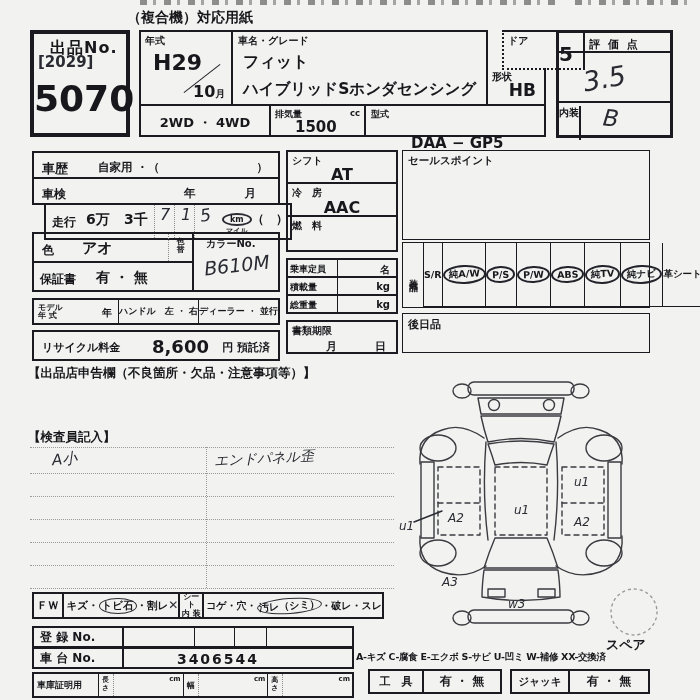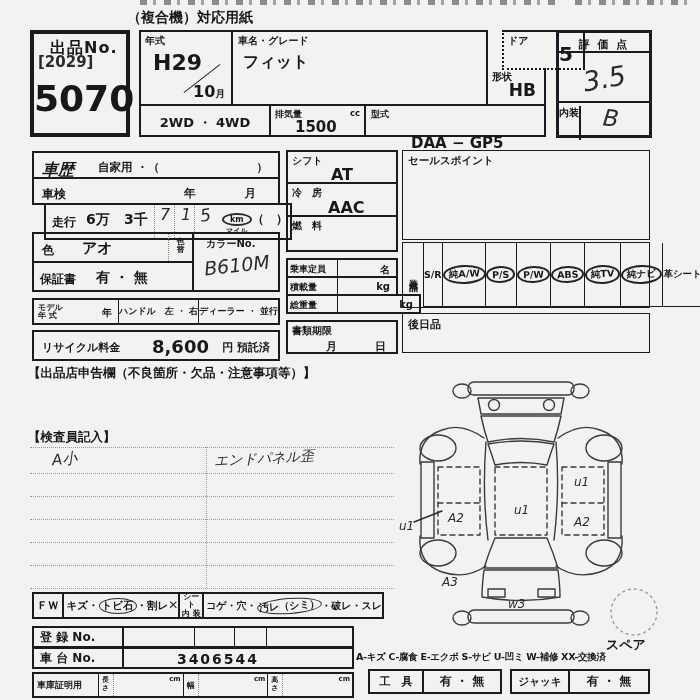--- a/index.html
+++ b/index.html
@@ -47,32 +47,33 @@
   <div class="abs big" style="left:12px;top:18px;font-size:22px;">H29</div>
   <div class="abs" style="left:38px;top:46px;width:46px;border-top:1.5px solid #23232b;transform:rotate(-38deg);"></div>
   <div class="abs nowrap" style="left:52px;top:50px;">
     <span class="big" style="font-size:16px;">10</span><span style="font-size:10px;font-weight:bold;">月</span>
   </div>
 </div>
 
 <div class="box" style="left:231px;top:30px;width:257px;height:76px;">
   <div class="abs lab" style="left:5px;top:2px;">車名・グレード</div>
   <div class="abs big nowrap" style="left:10px;top:20px;font-size:16px;">フィット</div>
+  <div class="abs big nowrap" style="left:10px;top:47px;font-size:15.5px;">ハイブリッドSホンダセンシング</div>
 </div>
 
 <div class="abs" style="left:486px;top:30px;width:83px;height:40px;border-top:2px solid #1a1a20;border-right:2px solid #1a1a20;border-left:2px dotted #1a1a20;border-bottom:2px dotted #1a1a20;margin-left:16px;">
   <div class="abs lab" style="left:4px;top:2px;">ドア</div>
   <div class="abs big" style="right:10px;top:10px;font-size:20px;">5</div>
 </div>
 <div class="abs" style="left:486px;top:68px;width:60px;height:38px;border-right:2px solid #1a1a20;border-bottom:2px solid #1a1a20;border-left:2px dotted #1a1a20;">
   <div class="abs lab" style="left:4px;top:2px;">形状</div>
   <div class="abs big" style="right:8px;top:12px;font-size:17px;">HB</div>
 </div>
 
-<div class="box" style="left:556px;top:30px;width:96px;height:108px;border-width:3.5px;">
+<div class="box" style="left:556px;top:30px;width:117px;height:108px;border-width:3.5px;">
   <div class="abs" style="left:0;right:0;top:0;height:20px;border-bottom:2px solid #1a1a20;text-align:center;">
     <span class="lab" style="font-size:11px;letter-spacing:2px;">評 価 点</span>
   </div>
   <span class="abs hw" style="left:24px;top:30px;font-size:27px;transform:rotate(-10deg);">3.5</span>
   <div class="abs" style="left:0;right:0;bottom:0;height:34px;border-top:2px solid #1a1a20;">
     <div class="abs stack2" style="left:0;top:3px;width:22px;border-right:2px solid #1a1a20;height:34px;font-size:10px;word-break:break-all;line-height:1.3;">内装</div>
     <span class="abs hw" style="left:44px;top:2px;font-size:23px;transform:rotate(6deg);">B</span>
   </div>
 </div>
 
@@ -83,21 +84,21 @@
   <div class="abs lab" style="left:4px;top:2px;font-size:9px;">排気量</div>
   <div class="abs" style="right:4px;top:2px;font-size:8.5px;font-weight:bold;">cc</div>
   <div class="abs big" style="left:24px;top:12px;font-size:15px;">1500</div>
 </div>
 <div class="box" style="left:364px;top:104px;width:182px;height:33px;">
   <div class="abs lab" style="left:5px;top:2px;font-size:9px;">型式</div>
   <div class="abs big nowrap" style="left:45px;top:28px;font-size:15px;">DAA − GP5</div>
 </div>
 
 <div class="box" style="left:32px;top:151px;width:248px;height:28px;">
-  <span class="abs lab" style="left:8px;top:7px;font-size:16px;font-style:italic;">車歴</span>
+  <span class="abs lab" style="left:8px;top:7px;font-size:13px;">車歴</span>
   <span class="abs nowrap" style="left:64px;top:7px;font-size:11.5px;font-weight:bold;">自家用 ・（</span>
   <span class="abs" style="right:10px;top:7px;font-size:11.5px;font-weight:bold;">）</span>
 </div>
 <div class="box" style="left:32px;top:177px;width:248px;height:28px;">
   <span class="abs lab" style="left:8px;top:7px;font-size:12px;">車検</span>
   <span class="abs" style="left:150px;top:7px;font-size:11.5px;font-weight:bold;">年</span>
   <span class="abs" style="right:22px;top:7px;font-size:11.5px;font-weight:bold;">月</span>
 </div>
 <div class="box" style="left:44px;top:203px;width:248px;height:37px;">
   <span class="abs lab" style="left:6px;top:9px;font-size:12px;">走行</span>
@@ -147,38 +148,38 @@
   <span class="abs lab" style="right:8px;top:8px;font-size:11px;">円 預託済</span>
 </div>
 <div class="abs" style="left:28px;top:365px;font-size:12.5px;font-weight:bold;white-space:nowrap;">【出品店申告欄（不良箇所・欠品・注意事項等）】</div>
 
 <div class="box" style="left:286px;top:150px;width:112px;height:34px;">
   <div class="abs lab" style="left:4px;top:2px;">シフト</div>
   <div class="abs big" style="left:0;right:0;top:13px;text-align:center;font-size:16px;">AT</div>
 </div>
 <div class="box" style="left:286px;top:182px;width:112px;height:35px;">
   <div class="abs lab" style="left:4px;top:2px;">冷　房</div>
-  <div class="abs big" style="left:0;right:0;top:14px;font-size:16px;margin-left:40px;">AAC</div>
+  <div class="abs big" style="left:0;right:0;top:14px;text-align:center;font-size:16px;">AAC</div>
 </div>
 <div class="box" style="left:286px;top:215px;width:112px;height:37px;">
   <div class="abs lab" style="left:4px;top:2px;">燃　料</div>
 </div>
 <div class="box" style="left:286px;top:258px;width:112px;height:20px;">
   <div class="abs" style="left:0;top:0;width:50px;height:100%;border-right:1.5px solid #1a1a20;">
       <span class="lab" style="font-size:9px;position:absolute;left:2px;top:3px;">乗車定員</span>
     </div>
   <span class="abs" style="right:6px;top:3px;font-size:10px;font-weight:bold;">名</span>
 </div>
 <div class="box" style="left:286px;top:276px;width:112px;height:20px;">
   <div class="abs" style="left:0;top:0;width:50px;height:100%;border-right:1.5px solid #1a1a20;">
       <span class="lab" style="font-size:9px;position:absolute;left:2px;top:3px;">積載量</span>
     </div>
   <span class="abs" style="right:6px;top:3px;font-size:10px;font-weight:bold;">kg</span>
 </div>
-<div class="box" style="left:286px;top:294px;width:135px;height:20px;">
+<div class="box" style="left:286px;top:294px;width:112px;height:20px;">
   <div class="abs" style="left:0;top:0;width:50px;height:100%;border-right:1.5px solid #1a1a20;">
       <span class="lab" style="font-size:9px;position:absolute;left:2px;top:3px;">総重量</span>
     </div>
   <span class="abs" style="right:6px;top:3px;font-size:10px;font-weight:bold;">kg</span>
 </div>
 <div class="box" style="left:286px;top:320px;width:112px;height:34px;">
   <div class="abs lab" style="left:4px;top:2px;">書類期限</div>
   <span class="abs" style="left:38px;top:17px;font-size:11px;font-weight:bold;">月</span>
   <span class="abs" style="right:10px;top:17px;font-size:11px;font-weight:bold;">日</span>
 </div>

